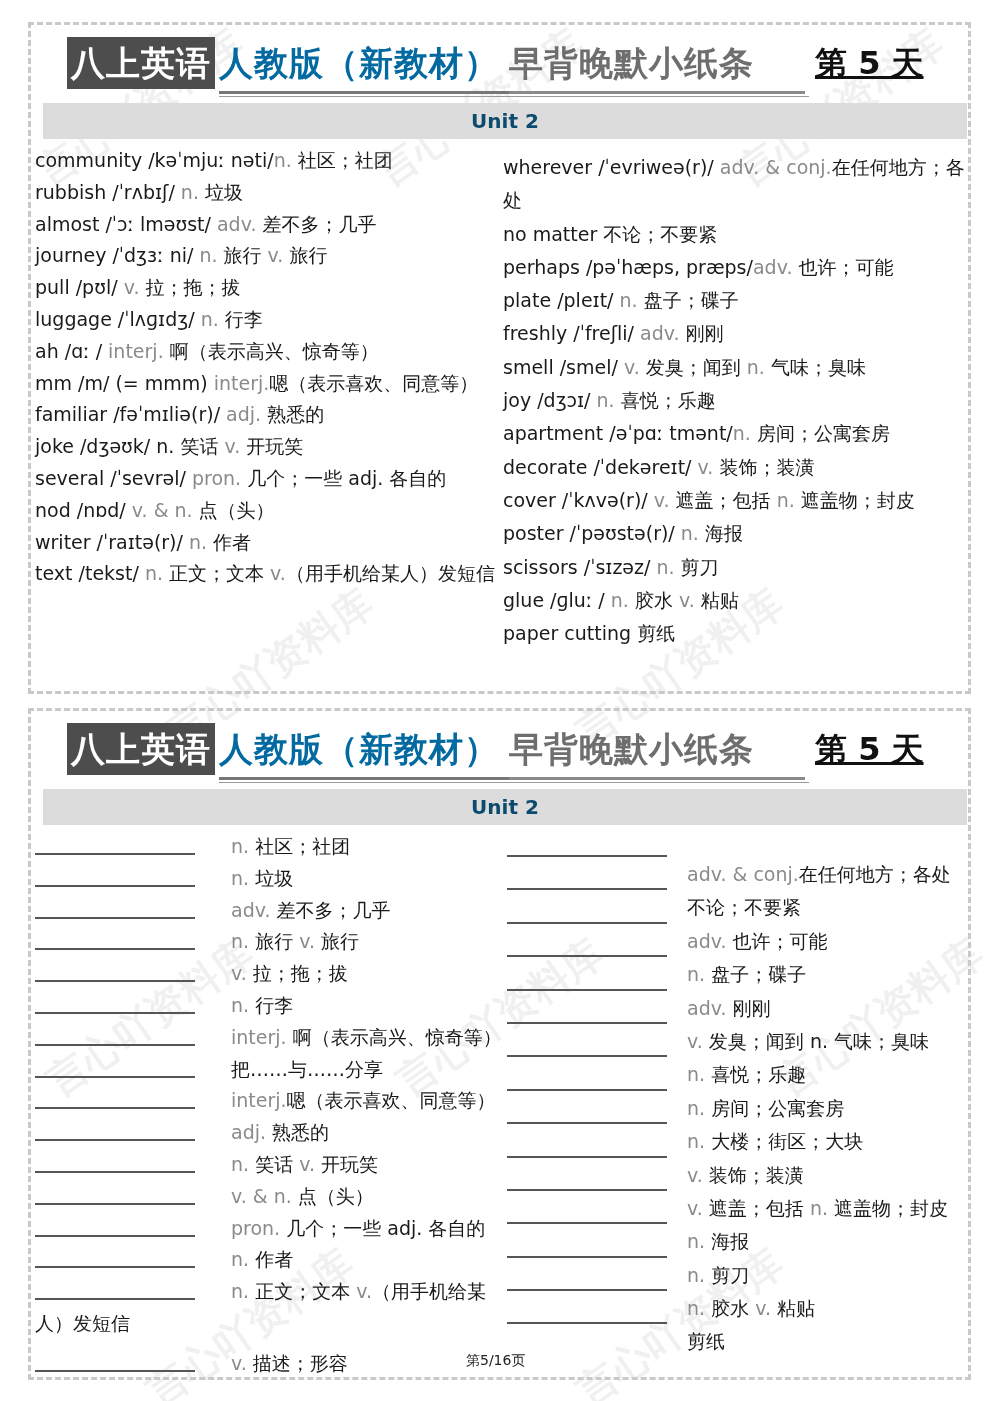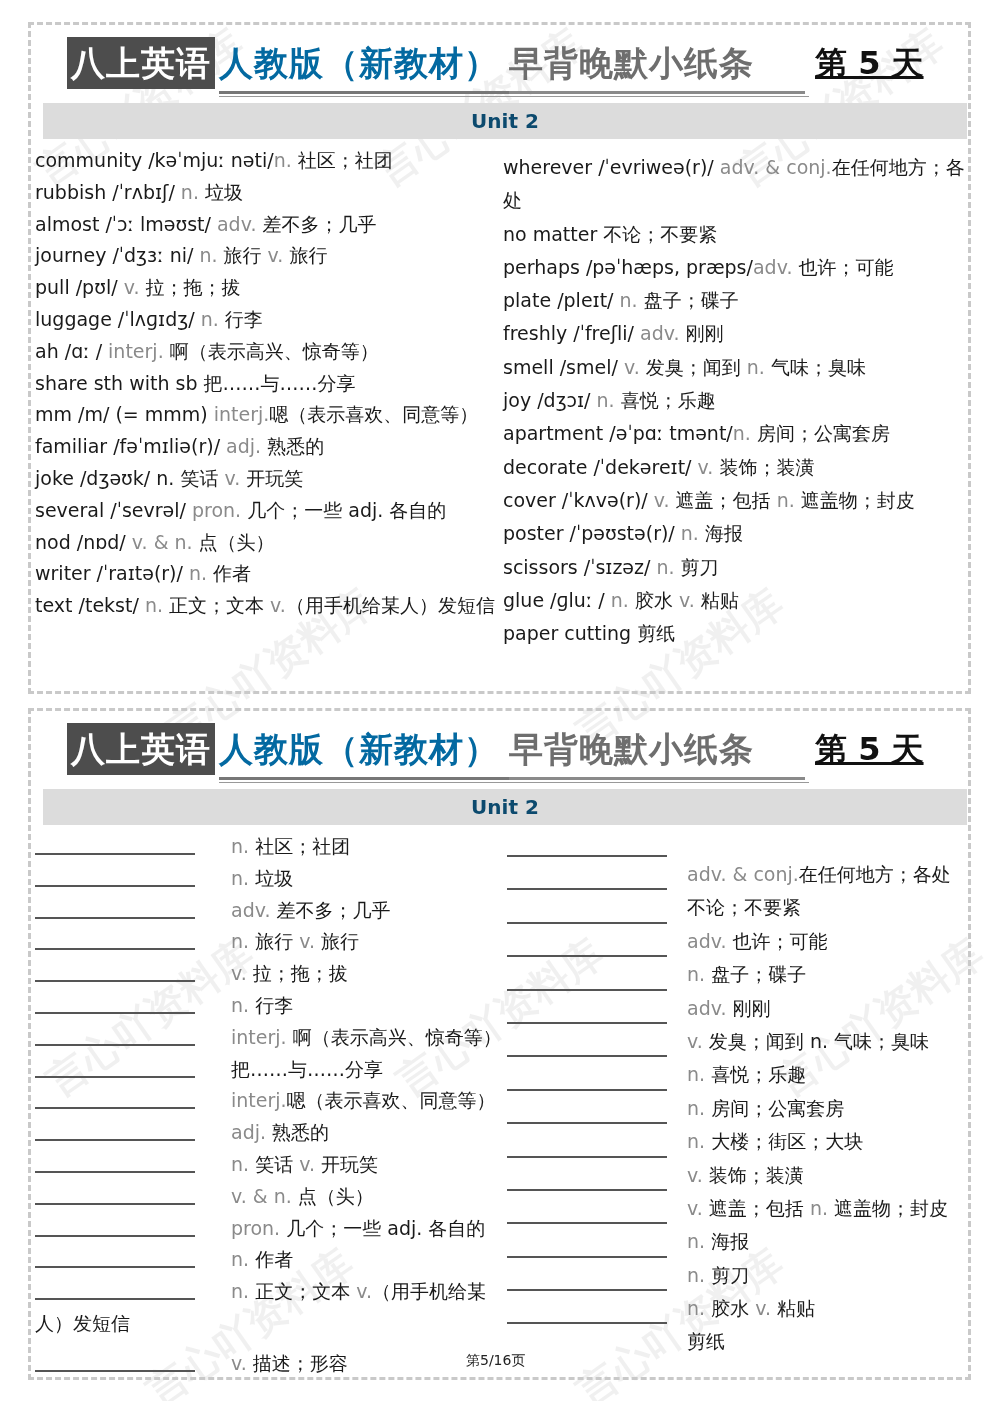--- a/index.html
+++ b/index.html
@@ -92,21 +92,20 @@
   <div class="unit-bar">Unit  2</div>
 
   <div class="col left" id="vocab-left">
       <div class="entry"><span>community /kəˈmjuː nəti/</span><span class="pos">n.</span><span> 社区；社团</span></div>
       <div class="entry"><span>rubbish /ˈrʌbɪʃ/ </span><span class="pos">n.</span><span> 垃圾</span></div>
       <div class="entry"><span>almost /ˈɔː lməʊst/ </span><span class="pos">adv.</span><span> 差不多；几乎</span></div>
       <div class="entry"><span>journey /ˈdʒɜː ni/ </span><span class="pos">n.</span><span> 旅行 </span><span class="pos">v.</span><span> 旅行</span></div>
       <div class="entry"><span>pull /pʊl/ </span><span class="pos">v.</span><span> 拉；拖；拔</span></div>
       <div class="entry"><span>luggage /ˈlʌɡɪdʒ/ </span><span class="pos">n.</span><span> 行李</span></div>
       <div class="entry"><span>ah /ɑː / </span><span class="pos">interj.</span><span> 啊（表示高兴、惊奇等）</span></div>
-      <div class="entry"><span>share sth with sb </span><span class="pos"></span><span>把……与……分享</span></div>
       <div class="entry"><span>mm /m/ (= mmm) </span><span class="pos">interj.</span><span>嗯（表示喜欢、同意等）</span></div>
       <div class="entry"><span>familiar /fəˈmɪliə(r)/ </span><span class="pos">adj.</span><span> 熟悉的</span></div>
       <div class="entry"><span>joke /dʒəʊk/ n. 笑话 </span><span class="pos">v.</span><span> 开玩笑</span></div>
       <div class="entry"><span>several /ˈsevrəl/ </span><span class="pos">pron.</span><span> 几个；一些 adj. 各自的</span></div>
       <div class="entry"><span>nod /nɒd/ </span><span class="pos">v. &amp; n.</span><span> 点（头）</span></div>
       <div class="entry"><span>writer /ˈraɪtə(r)/ </span><span class="pos">n.</span><span> 作者</span></div>
       <div class="entry"><span>text /tekst/ </span><span class="pos">n.</span><span> 正文；文本 </span><span class="pos">v.</span><span>（用手机给某人）发短信</span></div>
     </div>
   <div class="col right" id="vocab-right">
       <div class="entry"><span>wherever /ˈevriweə(r)/ </span><span class="pos">adv. &amp; conj.</span><span>在任何地方；各处</span></div>

